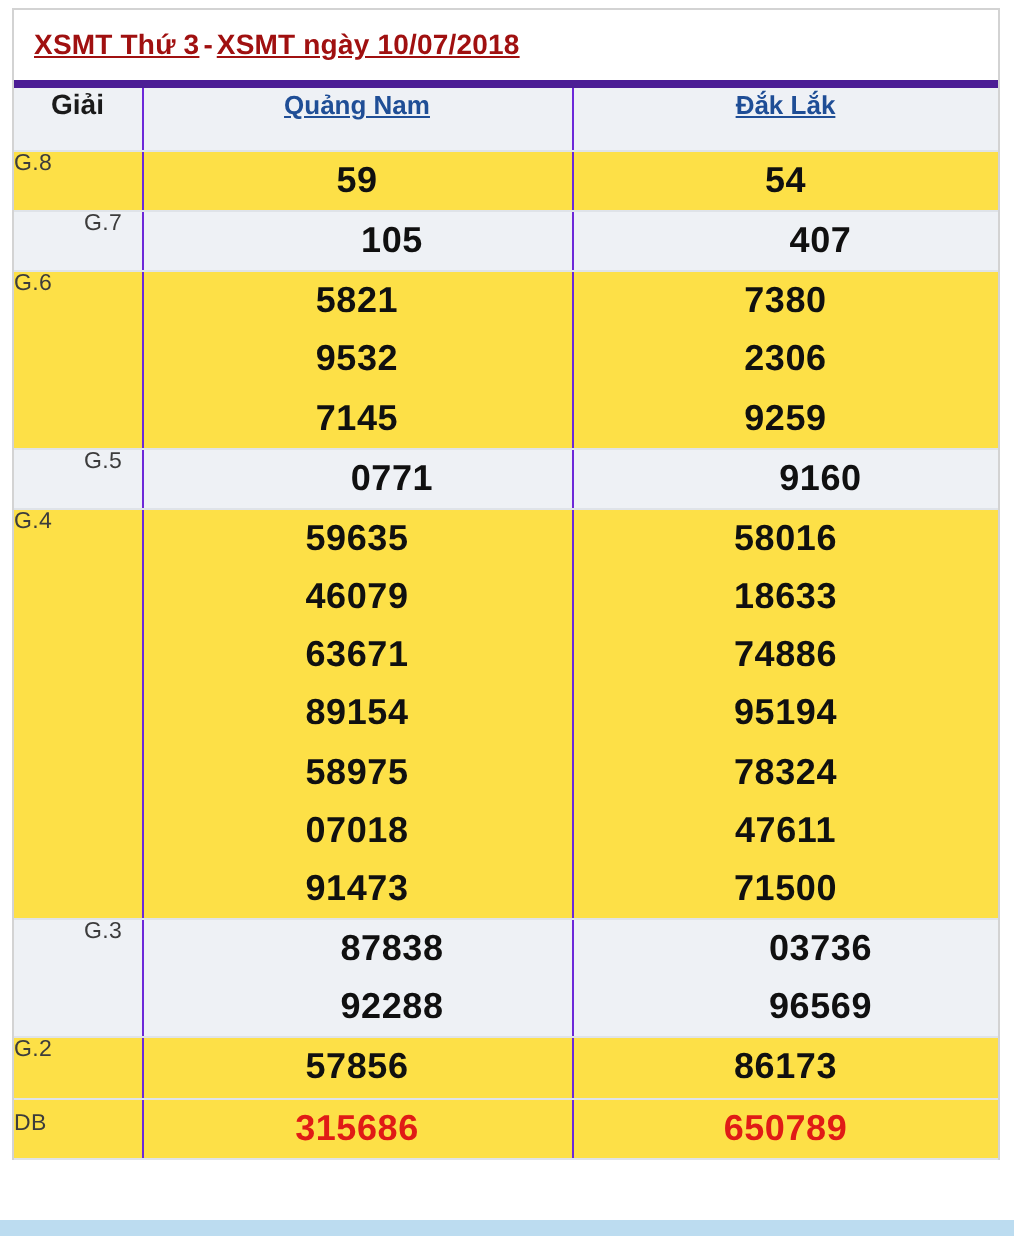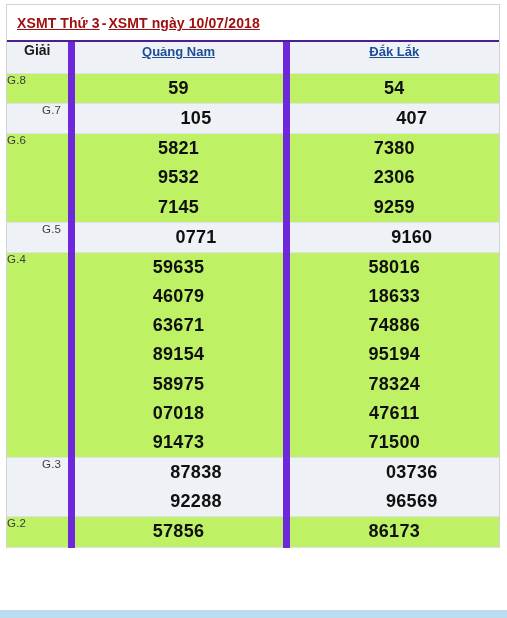--- a/index.html
+++ b/index.html
@@ -40,21 +40,21 @@
     top: 4px;
     width: 494px;
     border: 1px solid #d3d3d3;
     border-bottom: none;
     background: #ffffff;
     box-sizing: border-box;
   }
 
   .title-bar {
     padding: 9px 10px 8px 10px;
-    border-bottom: 2px solid #4c1d95;
+    border-bottom: 4px solid #4c1d95;
     background: #ffffff;
     white-space: nowrap;
   }
   .title-link {
     color: #a01010;
     font-size: 14px;
     font-weight: bold;
     text-decoration: underline;
     letter-spacing: 0.1px;
   }
@@ -75,21 +75,21 @@
   table.result col.c-right  { width: 213px; }
 
   table.result th,
   table.result td {
     border-bottom: 1px solid #dfe3e8;
     padding: 0;
     vertical-align: top;
   }
   table.result td.num-cell,
   table.result th.num-cell {
-    border-left: 7px solid #6d28d9;
+    border-left: 1px solid #6d28d9;
   }
 
   thead th {
     background: #eef1f5;
     height: 31px;
     vertical-align: middle;
     border-bottom: 1px solid #dfe3e8;
   }
   th.prize-head {
     font-size: 14px;
@@ -102,21 +102,21 @@
     text-align: center;
   }
   .prov-link {
     color: #1f4e96;
     font-size: 13px;
     font-weight: bold;
     text-decoration: underline;
   }
 
   tbody tr.alt > td { background: #eef1f5; padding-left: 35px; }
-  tbody tr > td     { background: #bef264; }
+  tbody tr > td     { background: #fde047; }
 
   td.prize-cell {
     font-size: 11.5px;
     color: #3c3c3c;
     text-align: left;
     padding: 8px 0 0 11px;
     letter-spacing: 0.2px;
   }
 
   td.num-cell {
@@ -240,20 +240,29 @@
           </tr>
           <tr>
             <td class="prize-cell">G.2</td>
             <td class="num-cell">
               <span class="num">57856</span>
             </td>
             <td class="num-cell">
               <span class="num">86173</span>
             </td>
           </tr>
+          <tr class="db-row">
+            <td class="prize-cell">DB</td>
+            <td class="num-cell">
+              <span class="num special">315686</span>
+            </td>
+            <td class="num-cell">
+              <span class="num special">650789</span>
+            </td>
+          </tr>
         </tbody>
     </table>
 
   </div>
 
   <div class="bottom-band"></div>
 
 </div>
 
 </body></html>

